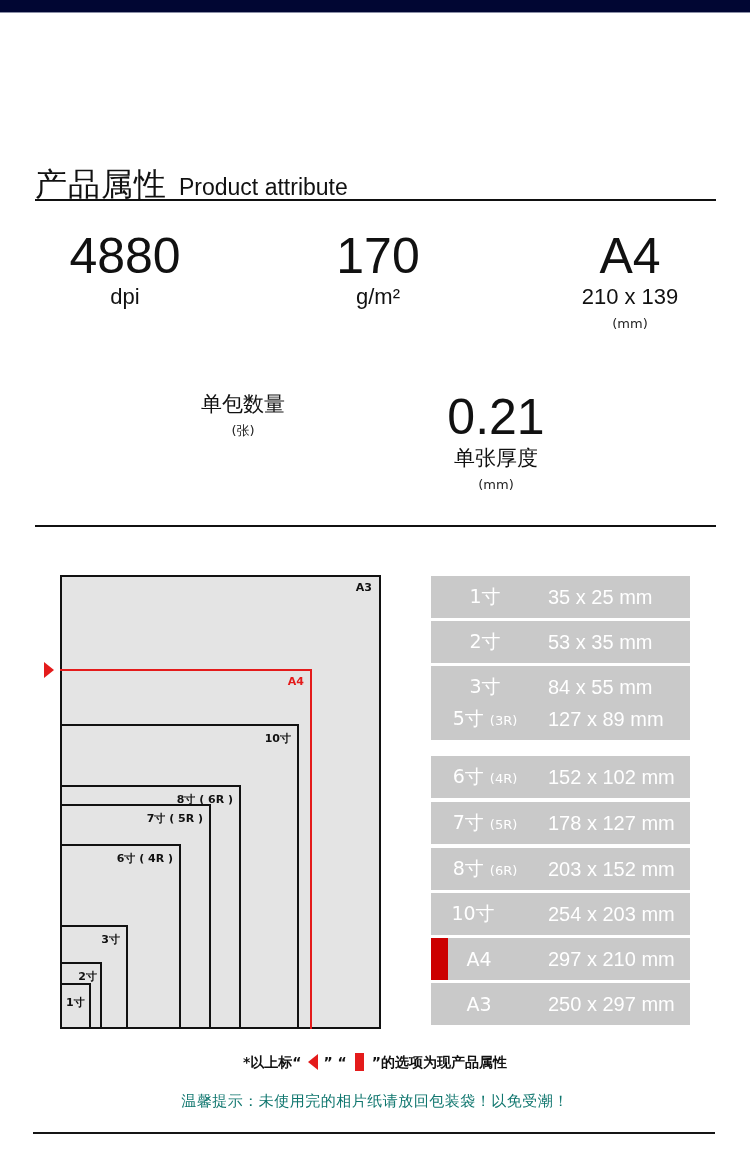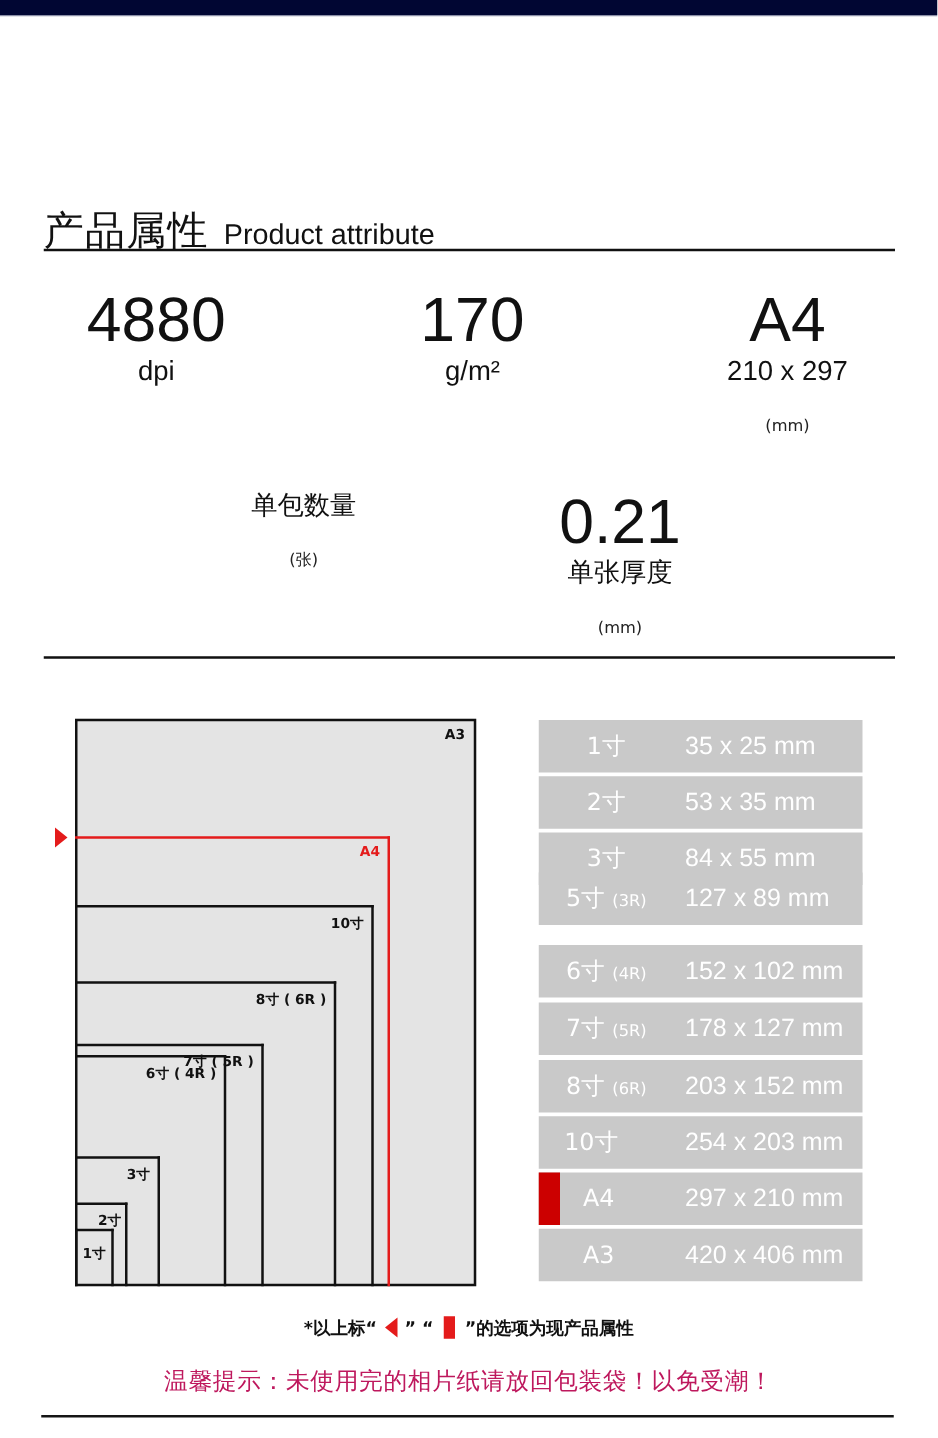--- a/index.html
+++ b/index.html
@@ -12,42 +12,42 @@
   .section-title { position:absolute; left:35px; top:138px; display:flex; align-items:baseline; gap:12px; }
   .section-title .cn { font-size:32px; font-weight:500; letter-spacing:1px; color:#111; }
   .section-title .en { font-size:23px; color:#111; font-family:"Liberation Sans",sans-serif;margin-top:36px; }
 
   .rule { position:absolute; left:35px; width:681px; height:2px; background:#111; }
 
   .stat { position:absolute; text-align:center; width:200px; }
   .stat .value { font-family:"Liberation Sans",sans-serif; font-size:50px; line-height:54px; color:#111; }
   .stat .unit { font-family:"Liberation Sans",sans-serif; font-size:22px; line-height:28px; color:#111; }
   .stat .unit-cn { font-size:21px; line-height:28px; font-weight:500; color:#111; }
-  .stat .sub { font-size:13px; line-height:22px; color:#222; margin-top:20px; }
+  .stat .sub { font-size:13px; line-height:22px; color:#222; margin-top:2px; }
 
   .diagram { position:absolute; left:60px; top:575px; width:321px; height:454px; }
   .box { position:absolute; left:0; bottom:0; border:2px solid #111; border-left:none; border-bottom:none; }
   .box.outer { top:0; left:0; width:321px; height:454px; border:2px solid #111; background:#e4e4e4; }
   .box.red { border-color:#e41b1b; }
   .box .label { position:absolute; right:6px; top:5px; font-size:11px; font-weight:bold; color:#111; white-space:nowrap; }
   .box.red .label { color:#e41b1b; }
   .box.outer .label { top:4px; right:7px; }
   .pointer { position:absolute; left:44px; top:662px; width:0; height:0; border-top:8px solid transparent; border-bottom:8px solid transparent; border-left:10px solid #e41b1b; }
 
   .size-table { position:absolute; left:431px; top:576px; width:260px; }
   .size-row { position:absolute; left:0; width:259px; height:42px; background:#c9c9c9; color:#fff; display:flex; align-items:center; }
   .size-row .name { position:absolute; left:0; width:108px; text-align:center; font-size:19px; }
   .size-row .name .paren { font-size:13px; }
   .size-row .dim { position:absolute; left:117px; font-family:"Liberation Sans",sans-serif; font-size:20px; }
   .size-row .marker { position:absolute; left:0; top:0; width:17px; height:42px; background:#cc0000; }
 
   .legend-note { position:absolute; left:0; width:750px; top:1053px; text-align:center; font-size:14px; font-weight:bold; color:#111; }
   .legend-note .tri { display:inline-block; width:0; height:0; border-top:8px solid transparent; border-bottom:8px solid transparent; border-right:10px solid #e41b1b; vertical-align:-3px; margin:0 6px; }
   .legend-note .bar { display:inline-block; width:9px; height:18px; background:#e41b1b; vertical-align:-4px; margin:0 8px; }
-  .tip { position:absolute; left:0; width:750px; top:1092px; text-align:center; font-size:19px; color:#be185d; letter-spacing:0.5px; }
+  .tip { position:absolute; left:0; width:750px; top:1092px; text-align:center; font-size:15px; color:#0f766e; letter-spacing:0.5px; }
   .bottom-rule { position:absolute; left:33px; top:1132px; width:682px; height:2px; background:#151515; }
 </style>
 </head>
 <body>
 
 <div class="top-bar"></div>
 <div class="top-bar-line"></div>
 
 <div class="section-title">
   <span class="cn">产品属性</span>
@@ -59,21 +59,21 @@
 <div class="stat" style="left:25px; top:229px;">
   <div class="value">4880</div>
   <div class="unit">dpi</div>
 </div>
 <div class="stat" style="left:278px; top:229px;">
   <div class="value">170</div>
   <div class="unit">g/m²</div>
 </div>
 <div class="stat" style="left:530px; top:229px;">
   <div class="value">A4</div>
-  <div class="unit">210 x 297</div>
+  <div class="unit">210 x 139</div>
   <div class="sub">(mm)</div>
 </div>
 
 <div class="stat" style="left:143px; top:390px;">
   <div class="unit-cn">单包数量</div>
   <div class="sub">(张)</div>
 </div>
 <div class="stat" style="left:396px; top:390px;">
   <div class="value">0.21</div>
   <div class="unit-cn">单张厚度</div>
@@ -86,24 +86,24 @@
 <div class="diagram">
   <div class="box outer">
     <span class="label">A3</span>
   </div>
   <div class="box red" style="width:252px; height:360px;">
     <span class="label" style="top:4px;">A4</span>
   </div>
   <div class="box" style="width:239px; height:305px;">
     <span class="label">10寸</span>
   </div>
-  <div class="box" style="width:209px; height:244px;">
+  <div class="box" style="width:181px; height:244px;">
     <span class="label">8寸 ( 6R )</span>
   </div>
-  <div class="box" style="width:151px; height:194px;">
+  <div class="box" style="width:151px; height:225px;">
     <span class="label">7寸 ( 5R )</span>
   </div>
   <div class="box" style="width:121px; height:185px;">
     <span class="label">6寸 ( 4R )</span>
   </div>
   <div class="box" style="width:68px; height:104px;">
     <span class="label">3寸</span>
   </div>
   <div class="box" style="width:42px; height:67px;">
     <span class="label" style="right:3px;">2寸</span>
@@ -146,21 +146,21 @@
     <span class="name" style="width:84px;"><span>10寸</span></span>
     <span class="dim">254 x 203 mm</span>
   </div>
   <div class="size-row" style="top:362px;">
     <span class="marker"></span>
     <span class="name" style="width:96px;"><span>A4</span></span>
     <span class="dim">297 x 210 mm</span>
   </div>
   <div class="size-row" style="top:407px;">
     <span class="name" style="width:96px;"><span>A3</span></span>
-    <span class="dim">420 x 406 mm</span>
+    <span class="dim">250 x 297 mm</span>
   </div>
 </div>
 
 <div class="legend-note">
   <span>*以上标“</span><span class="tri"></span><span>”  “</span><span class="bar"></span><span>”的选项为现产品属性</span>
 </div>
 <div class="tip">温馨提示：未使用完的相片纸请放回包装袋！以免受潮！</div>
 
 <div class="bottom-rule"></div>
 

